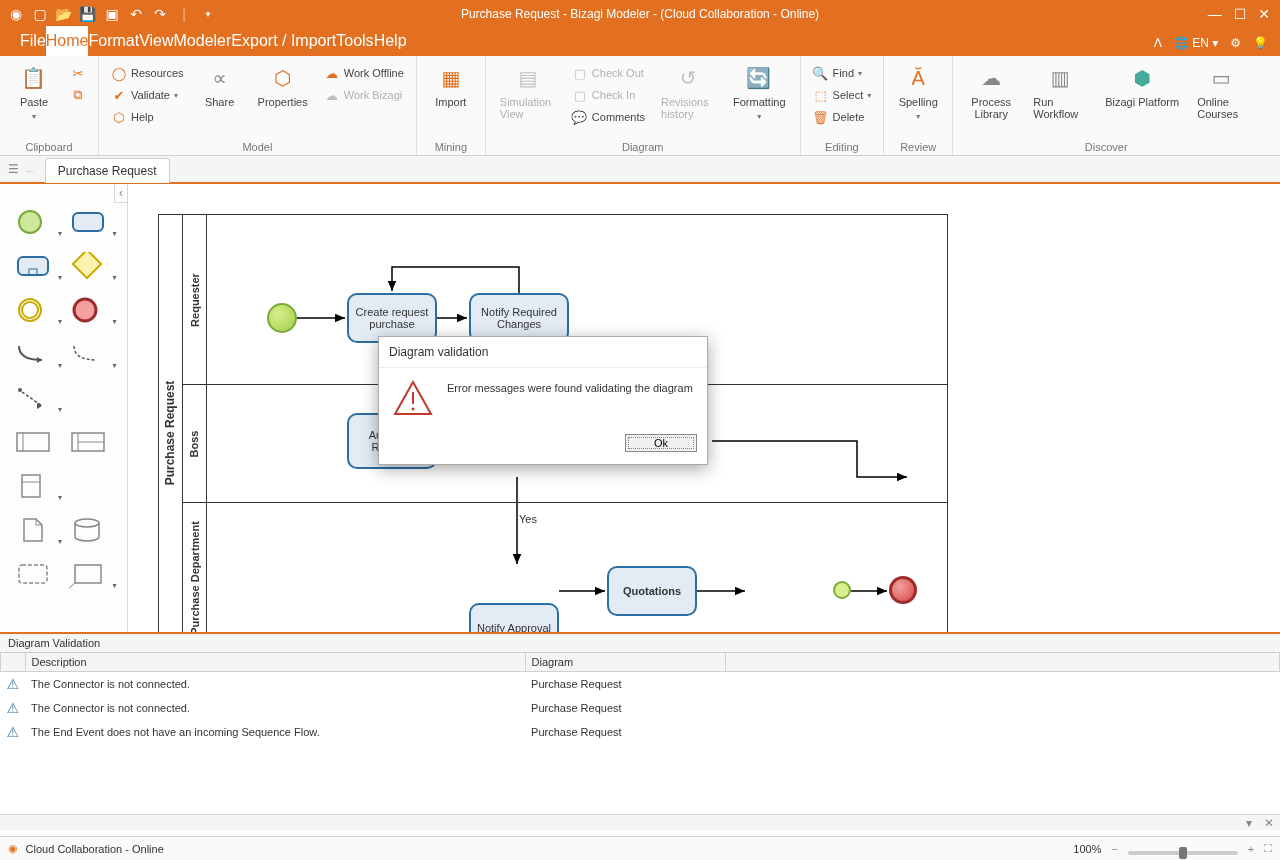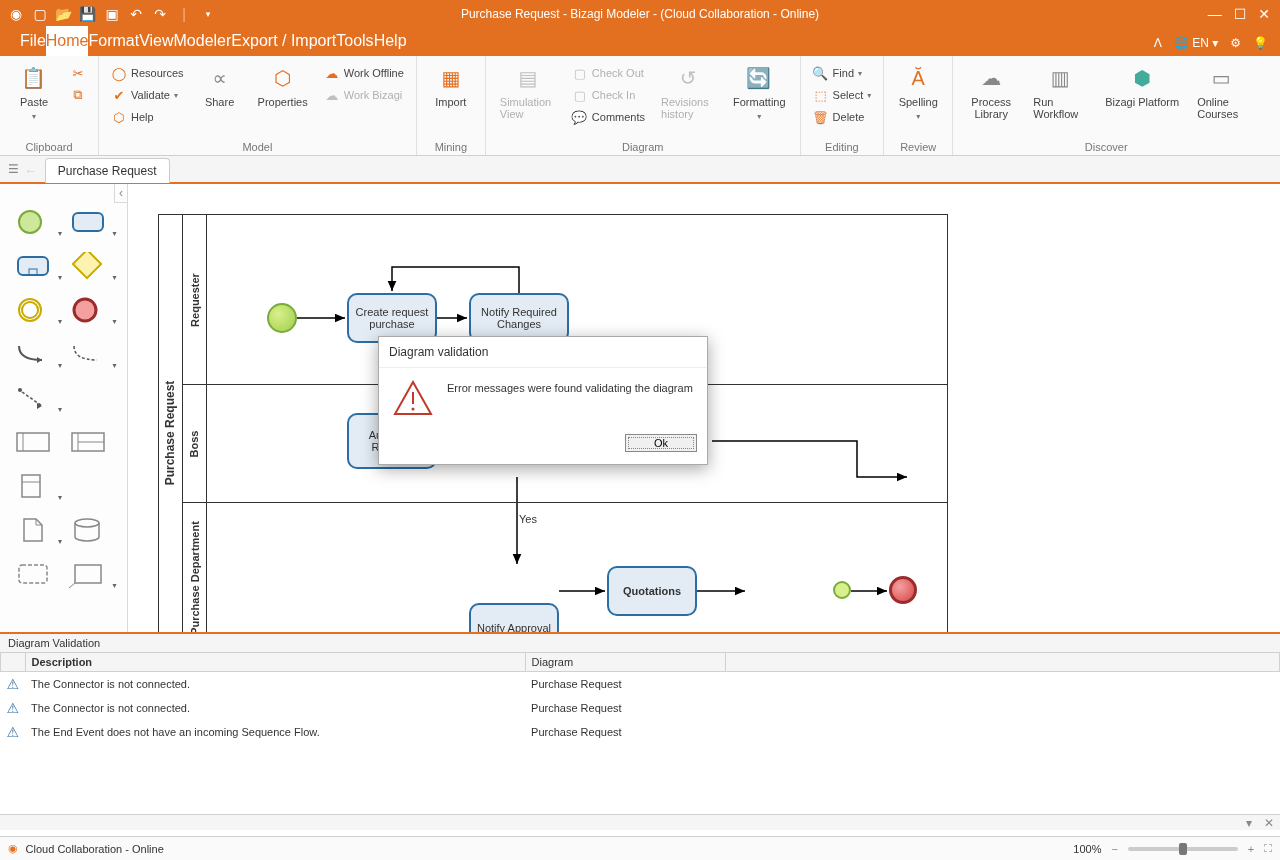--- a/index.html
+++ b/index.html
@@ -76,21 +76,21 @@
   .valpanel { border-top:2px solid #e37021; background:#fff;}
   .valpanel .vtitle { padding:3px 8px; font-size:11px; background:#f5f5f5;}
   .valpanel table { width:100%; border-collapse:collapse; font-size:11px;}
   .valpanel th { text-align:left; border:1px solid #d0d0d0; background:#f5f5f5; padding:3px 6px; font-weight:normal;}
   .valpanel td { padding:4px 6px;}
   .valpanel td.ico { width:22px; text-align:center;}
   .vwarn { color:#2b6ea3; font-size:14px;}
   
   
   .statusbar { position:absolute; bottom:0; left:0; right:0; height:24px; border-top:1px solid #d0d0d0; background:#fafafa; display:flex; align-items:center; font-size:11px; padding:0 8px; gap:8px;}
-  .statusbar .right { margin-left:auto; display:flex; align-items:center; gap:10px;}
+  .statusbar .right { margin-left:auto; display:flex; align-items:flex-end; gap:10px;}
   .zoomslider { width:110px; height:4px; background:#ccc; position:relative; border-radius:2px;}
   .zoomslider .thumb { position:absolute; left:50%; top:-4px; width:8px; height:12px; background:#777; border-radius:2px; transform:translateX(-50%);}
 
   svg.ico-svg { width:100%; height:100%;}
 </style>
 </head>
 <body>
 
 <div class="titlebar">
   <div class="qat">
@@ -483,21 +483,21 @@
     <button class="okbtn">Ok</button>
   </div>
 </div>
 
 <div class="valpanel">
   <div class="vtitle">Diagram Validation</div>
   <table>
     <tbody>
         <tr>
       <th style="width:24px;"></th>
-      <th style="width:500px;font-weight:bold;">Description</th>
+      <th style="width:500px;">Description</th>
       <th style="width:200px;">Diagram</th>
       <th></th>
     </tr>
     <tr>
       <td class="ico"><span class="vwarn">⚠</span></td>
       <td>The Connector is not connected.</td>
       <td>Purchase Request</td>
           <td></td>
     </tr>
     <tr>

